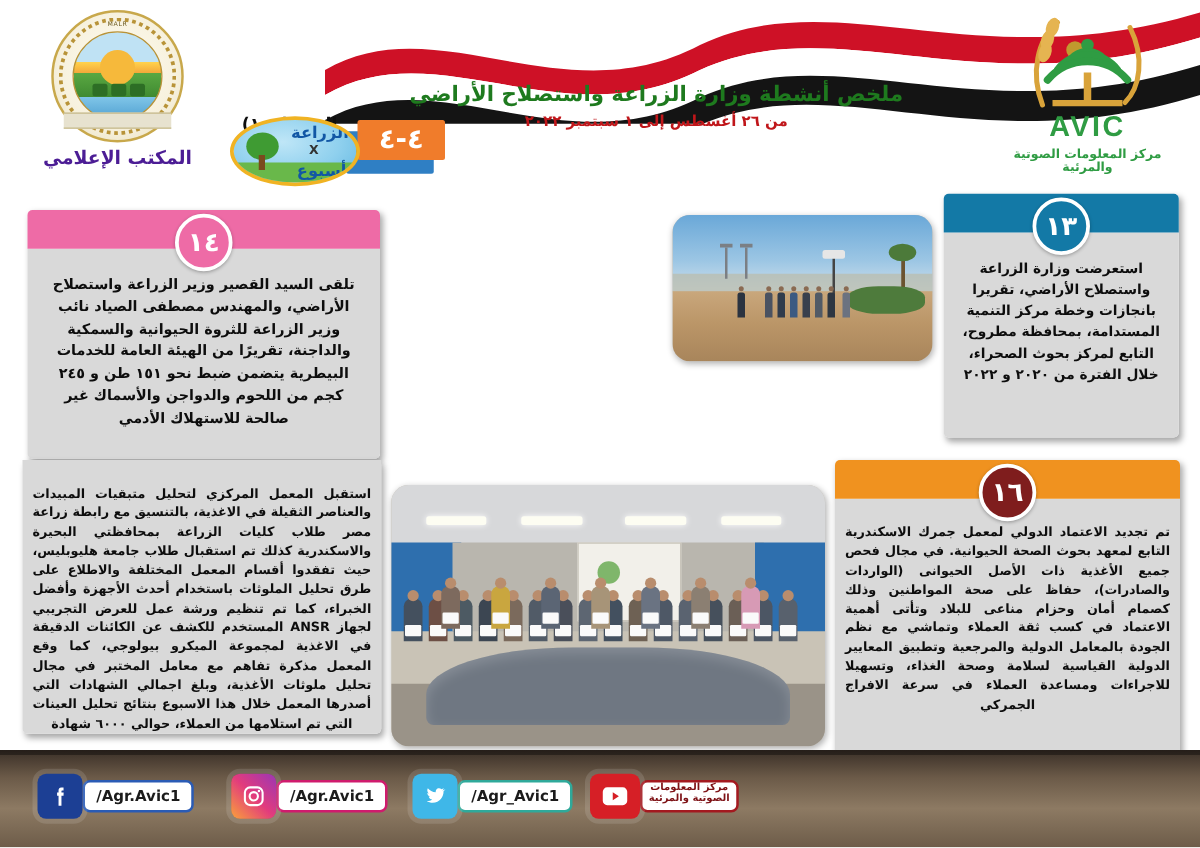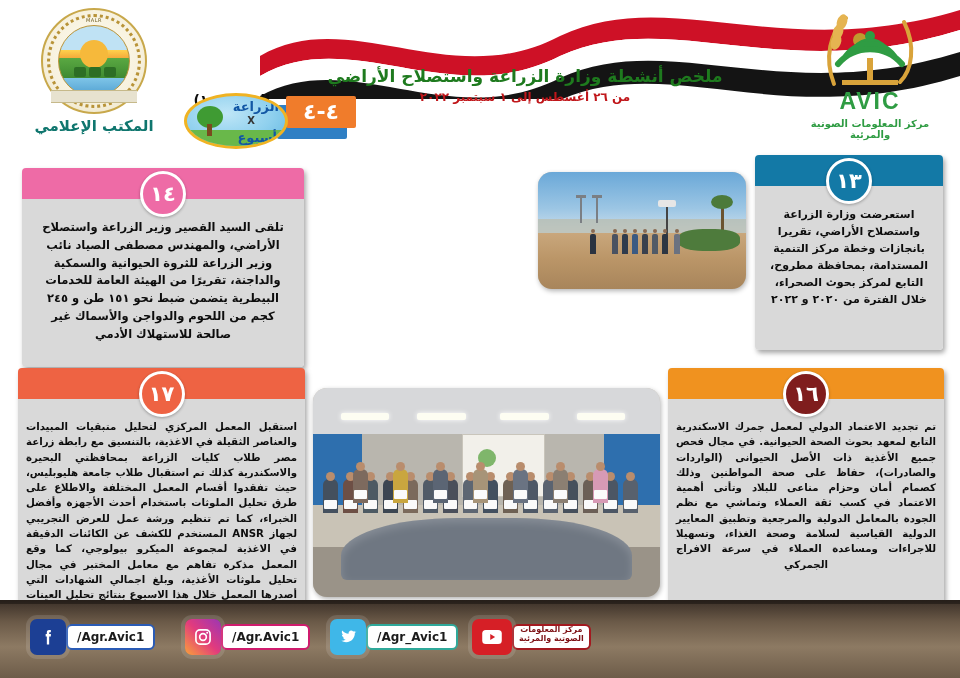--- a/index.html
+++ b/index.html
@@ -35,21 +35,21 @@
     background:linear-gradient(#bfe2f4 0%,#bfe2f4 34%,#ffd24d 34%,#f4a93a 46%,#5aa842 46%,#3f8a31 74%,#7fc5e8 74%,#4f9fd0 100%);
   }
   .emblem .sun{position:absolute;left:50%;top:20%;width:28px;height:28px;margin-left:-14px;border-radius:50%;background:#f6b93b;}
   .emblem .cow{position:absolute;bottom:27%;width:12px;height:10px;background:#2d6e25;border-radius:2px;}
   .emblem .cow.c1{left:22%;}
   .emblem .cow.c2{left:43%;}
   .emblem .cow.c3{left:64%;}
   .emblem .ribbonband{position:absolute;left:8%;right:8%;bottom:9px;height:11px;background:#e7e2cf;border-top:1px solid #c6b98a;border-bottom:1px solid #c6b98a;}
   .emblem .toptxt{position:absolute;left:0;right:0;top:7px;text-align:center;font-size:5px;color:#6b5a20;letter-spacing:.5px;}
   #ministry-logo .caption{
-    margin-top:3px;font-size:15px;font-weight:bold;color:#0f766e;
+    margin-top:3px;font-size:15px;font-weight:bold;color:#4c1d95;
     font-family:"DejaVu Sans","Liberation Sans",sans-serif;
   }
 
   
   #title-block{position:absolute;right:200px;top:66px;width:470px;text-align:center;}
   #main-title{font-size:17px;font-weight:bold;color:#1e7a1e;line-height:1.2;white-space:nowrap;}
   #date-range{font-size:12px;font-weight:bold;color:#c0161a;margin-top:4px;white-space:nowrap;}
 
   #issue-no{
     position:absolute;right:690px;top:92px;font-size:14px;font-weight:bold;color:#0e0e0e;
@@ -282,23 +282,20 @@
 
 
   <div class="card" id="card-13">
     <div class="hdr">
       <div class="badge">١٣</div>
     </div>
     <div class="body">استعرضت وزارة الزراعة واستصلاح الأراضي، تقريرا بانجازات وخطة مركز التنمية المستدامة، بمحافظة مطروح، التابع لمركز بحوث الصحراء، خلال الفترة من ٢٠٢٠ و ٢٠٢٢</div>
   </div>
 
   <div class="card" id="card-17">
-    <div class="hdr">
-      <div class="badge">١٧</div>
-    </div>
     <div class="body">استقبل المعمل المركزي لتحليل متبقيات المبيدات والعناصر الثقيلة في الاغذية، بالتنسيق مع رابطة زراعة مصر طلاب كليات الزراعة بمحافظتي البحيرة والاسكندرية كذلك تم استقبال طلاب جامعة هليوبليس، حيث تفقدوا أقسام المعمل المختلفة والاطلاع على طرق تحليل الملوثات باستخدام أحدث الأجهزة وأفضل الخبراء، كما تم تنظيم ورشة عمل للعرض التجريبي لجهاز ANSR المستخدم للكشف عن الكائنات الدقيقة في الاغذية لمجموعة الميكرو بيولوجي، كما وقع المعمل مذكرة تفاهم مع معامل المختبر في مجال تحليل ملوثات الأغذية، وبلغ اجمالي الشهادات التي أصدرها المعمل خلال هذا الاسبوع بنتائج تحليل العينات التي تم استلامها من العملاء، حوالي ٦٠٠٠ شهادة</div>
   </div>
 
   <div class="card" id="card-16">
     <div class="hdr">
       <div class="badge">١٦</div>
     </div>
     <div class="body">تم تجديد الاعتماد الدولي لمعمل جمرك الاسكندرية التابع لمعهد بحوث الصحة الحيوانية. في مجال فحص جميع الأغذية ذات الأصل الحيوانى (الواردات والصادرات)، حفاظ على صحة المواطنين وذلك كصمام أمان وحزام مناعى للبلاد وتأتى أهمية الاعتماد في كسب ثقة العملاء وتماشي مع نظم الجودة بالمعامل الدولية والمرجعية وتطبيق المعايير الدولية القياسية لسلامة وصحة الغذاء، وتسهيلا للاجراءات ومساعدة العملاء في سرعة الافراج الجمركي</div>
   </div>
 

